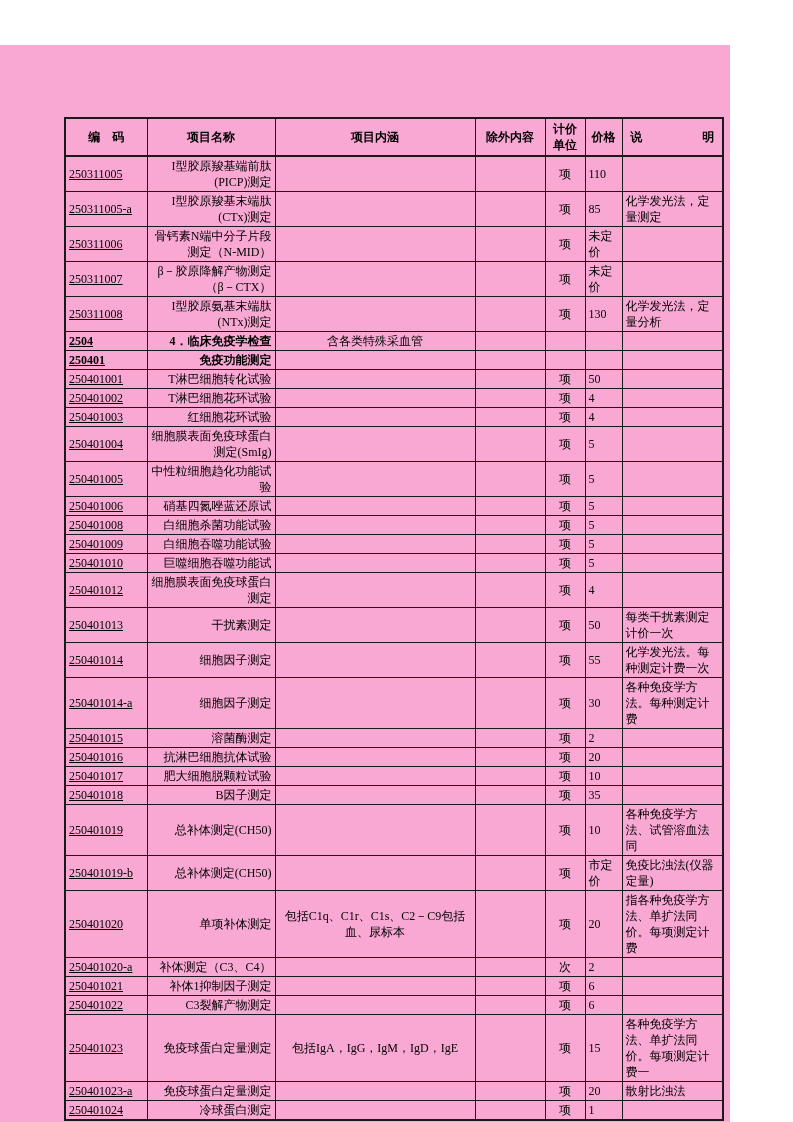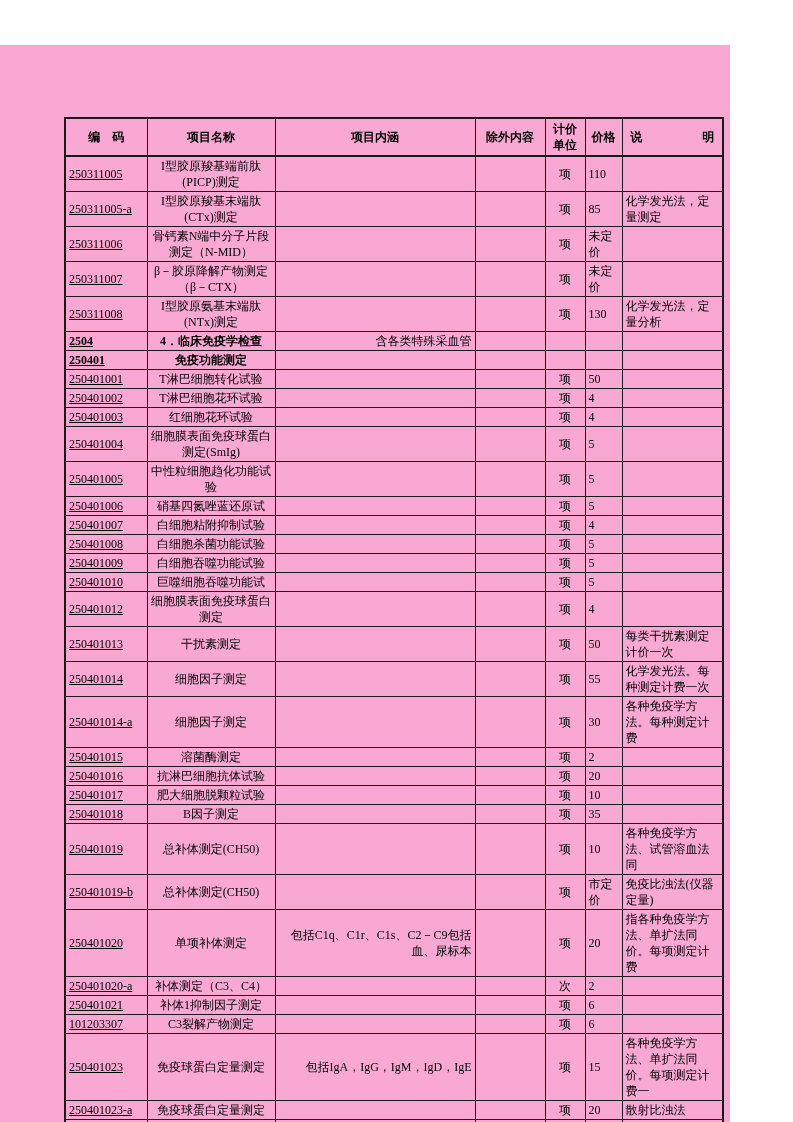--- a/index.html
+++ b/index.html
@@ -31,22 +31,22 @@
     overflow-wrap: break-word;
   }
   .price-table thead th {
     font-weight: bold;
     text-align: center;
     height: 34px;
     border-bottom: 2px solid #1a1a1a;
     padding: 1px 2px;
   }
   .price-table td.c-code   { text-align: left; text-decoration: underline; }
-  .price-table td.c-name   { text-align: center; }
-  .price-table td.c-content{ text-align: right; }
+  .price-table td.c-name   { text-align: right; }
+  .price-table td.c-content{ text-align: center; }
   .price-table td.c-excl   { text-align: left; }
   .price-table td.c-unit   { text-align: center; }
   .price-table td.c-price  { }
   .price-table td.c-note   { text-align: left; border-radius: 15px; }
   .price-table tr.bold-row td.c-code,
   .price-table tr.bold-row td.c-name { font-weight: bold; }
   .price-table tbody tr { height: 17px; }
 </style>
 </head>
 <body>
@@ -185,29 +185,20 @@
         <tr>
       <td class="c-code">250401006</td>
       <td class="c-name">硝基四氮唑蓝还原试</td>
       <td class="c-content"></td>
       <td class="c-excl"></td>
       <td class="c-unit">项</td>
       <td class="c-price">5</td>
       <td class="c-note"></td>
     </tr>
         <tr>
-      <td class="c-code">250401007</td>
-      <td class="c-name">白细胞粘附抑制试验</td>
-      <td class="c-content"></td>
-      <td class="c-excl"></td>
-      <td class="c-unit">项</td>
-      <td class="c-price">4</td>
-      <td class="c-note"></td>
-    </tr>
-        <tr>
       <td class="c-code">250401008</td>
       <td class="c-name">白细胞杀菌功能试验</td>
       <td class="c-content"></td>
       <td class="c-excl"></td>
       <td class="c-unit">项</td>
       <td class="c-price">5</td>
       <td class="c-note"></td>
     </tr>
         <tr>
       <td class="c-code">250401009</td>
@@ -338,21 +329,21 @@
         <tr>
       <td class="c-code">250401021</td>
       <td class="c-name">补体1抑制因子测定</td>
       <td class="c-content"></td>
       <td class="c-excl"></td>
       <td class="c-unit">项</td>
       <td class="c-price">6</td>
       <td class="c-note"></td>
     </tr>
         <tr>
-      <td class="c-code">101203307</td>
+      <td class="c-code">250401022</td>
       <td class="c-name">C3裂解产物测定</td>
       <td class="c-content"></td>
       <td class="c-excl"></td>
       <td class="c-unit">项</td>
       <td class="c-price">6</td>
       <td class="c-note"></td>
     </tr>
         <tr>
       <td class="c-code">250401023</td>
       <td class="c-name">免疫球蛋白定量测定</td>

